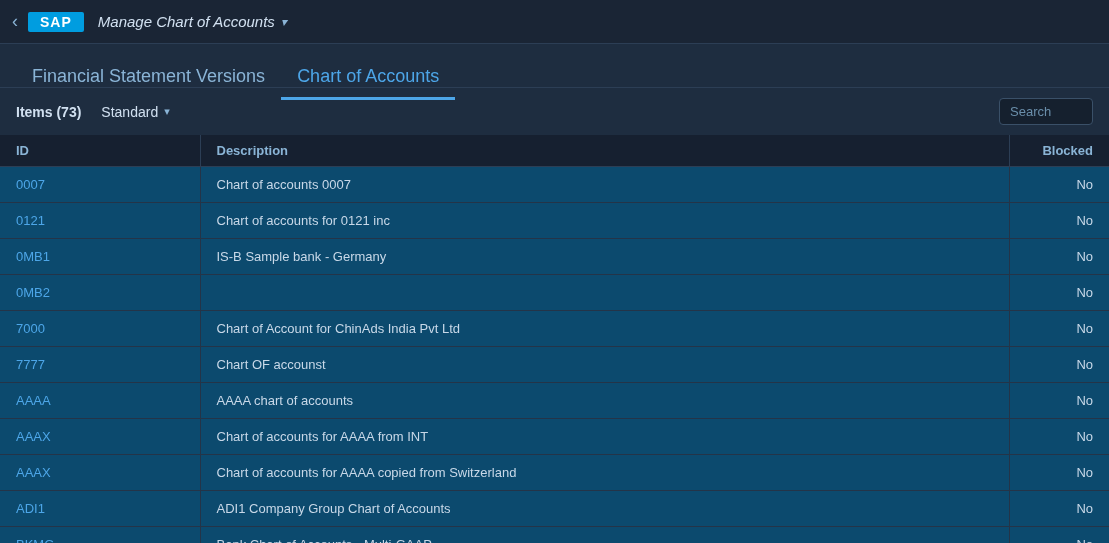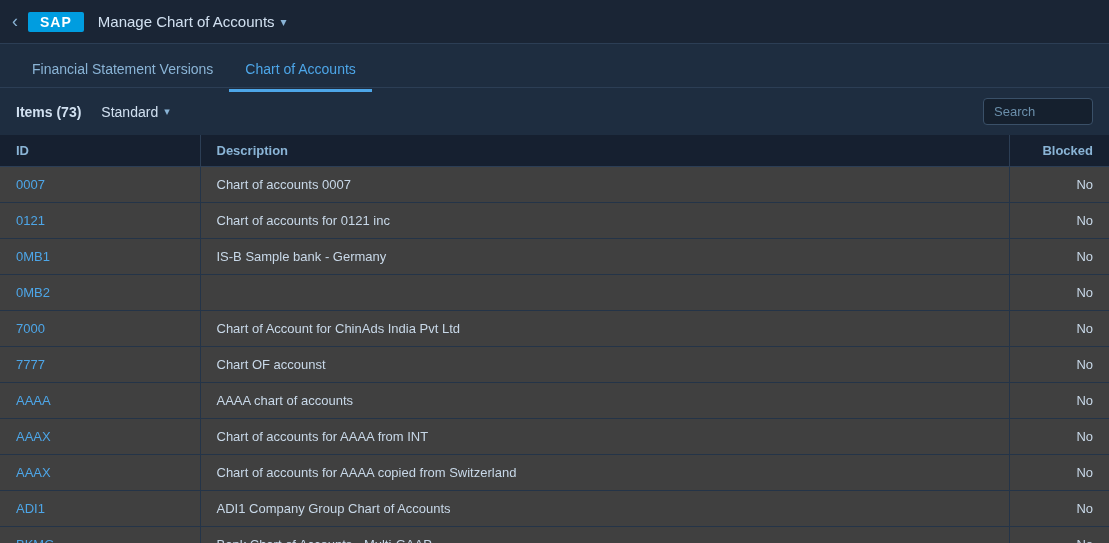--- a/index.html
+++ b/index.html
@@ -40,20 +40,21 @@
       margin-right: 14px;
       letter-spacing: 1px;
     }
     .app-title {
       color: #d1e0f0;
       font-size: 15px;
       font-weight: 400;
       display: flex;
       align-items: center;
       gap: 6px;
+      font-style: italic;
     }
     .app-title-chevron {
       color: #8ab4d6;
       font-size: 12px;
     }
 
     
     .tab-bar {
       background: #1e2d40;
       height: 44px;
@@ -62,33 +63,33 @@
       padding: 0 16px;
       border-bottom: 1px solid #2c3e55;
     }
     .tab {
       height: 44px;
       display: flex;
       align-items: center;
       padding: 0 16px;
       color: #8ab4d6;
       cursor: pointer;
-      font-size: 14px;
+      font-size: 18px;
       border-bottom: 3px solid transparent;
       position: relative;
-      top: 5px;
+      top: 13px;
     }
     .tab.active {
       color: #4da6e8;
       border-bottom: 3px solid #4da6e8;
     }
 
     
     .content-area {
-      background: #404040;
+      background: #0c4a6e;
       height: calc(543px - 88px);
       overflow-y: auto;
     }
 
     
     .toolbar {
       display: flex;
       align-items: center;
       padding: 10px 16px;
       gap: 12px;
@@ -116,21 +117,21 @@
       color: #8ab4d6;
     }
     .spacer { flex: 1; }
     .search-box {
       background: #15202e;
       border: 1px solid #3a5068;
       border-radius: 4px;
       padding: 5px 10px;
       color: #8ab4d6;
       font-size: 13px;
-      width: 110px;
+      width: 94px;
       outline: none;
     }
     .search-box::placeholder {
       color: #6a8eaa;
     }
 
     
     .data-table {
       width: 100%;
       border-collapse: collapse;

